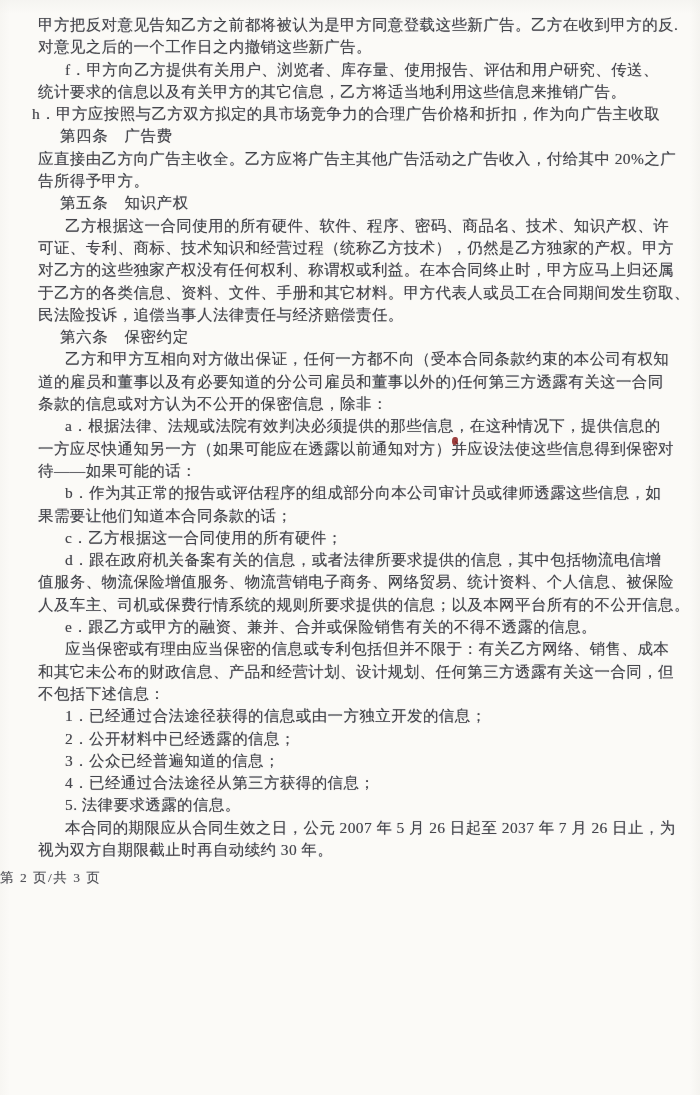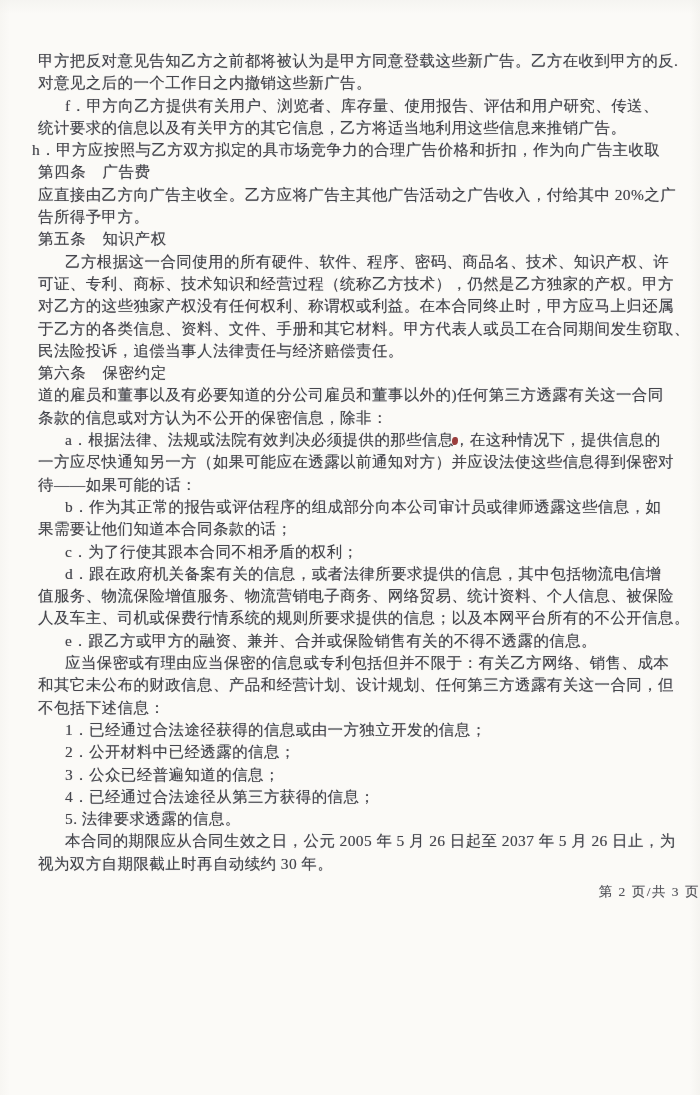--- a/index.html
+++ b/index.html
@@ -18,38 +18,38 @@
   }
   .page{
     position:relative;
     width:700px;height:1095px;
     background:
       linear-gradient(180deg, rgba(240,240,236,.55) 0, rgba(251,250,247,0) 14px),
       linear-gradient(90deg, rgba(244,243,239,.6) 0, rgba(251,250,247,0) 10px, rgba(251,250,247,0) 690px, rgba(240,239,235,.6) 700px),
       var(--paper);
   }
   .doc{
-    padding:50px 38px 0 38px;
+    padding:14px 38px 0 38px;
     color:var(--ink);
     font-size:15.5px;
     letter-spacing:0.4px;
     text-shadow:0 0 0.8px rgba(70,70,82,.5);
   }
   .line{
     height:22.3px;
     line-height:22.3px;
     white-space:nowrap;
   }
   .line.flush{padding-left:0;}
   .line.indent{padding-left:27px;}
   .line.hang{margin-left:-6px;}
-  .line.heading{padding-left:0;letter-spacing:0.6px;}
+  .line.heading{padding-left:0;letter-spacing:0.6px;margin-left:22px;}
   .footer{
     margin-top:8px;
-    text-align:right;
+    text-align:left;
     font-size:13.5px;
     letter-spacing:1.5px;
     color:var(--footer-ink);
     text-shadow:0 0 0.8px rgba(70,70,82,.45);
   }
   .speck{
     position:absolute;
     left:452px;top:437px;
     width:6px;height:8px;
     border-radius:50% 40% 55% 45%;
@@ -70,38 +70,39 @@
       <div class="line heading">第四条　广告费</div>
       <div class="line flush">应直接由乙方向广告主收全。乙方应将广告主其他广告活动之广告收入，付给其中 20%之广</div>
       <div class="line flush">告所得予甲方。</div>
       <div class="line heading">第五条　知识产权</div>
       <div class="line indent">乙方根据这一合同使用的所有硬件、软件、程序、密码、商品名、技术、知识产权、许</div>
       <div class="line flush">可证、专利、商标、技术知识和经营过程（统称乙方技术），仍然是乙方独家的产权。甲方</div>
       <div class="line flush">对乙方的这些独家产权没有任何权利、称谓权或利益。在本合同终止时，甲方应马上归还属</div>
       <div class="line flush">于乙方的各类信息、资料、文件、手册和其它材料。甲方代表人或员工在合同期间发生窃取、</div>
       <div class="line flush">民法险投诉，追偿当事人法律责任与经济赔偿责任。</div>
       <div class="line heading">第六条　保密约定</div>
+      <div class="line indent">乙方和甲方互相向对方做出保证，任何一方都不向（受本合同条款约束的本公司有权知</div>
       <div class="line flush">道的雇员和董事以及有必要知道的分公司雇员和董事以外的)任何第三方透露有关这一合同</div>
       <div class="line flush">条款的信息或对方认为不公开的保密信息，除非：</div>
       <div class="line indent">a．根据法律、法规或法院有效判决必须提供的那些信息，在这种情况下，提供信息的</div>
       <div class="line flush">一方应尽快通知另一方（如果可能应在透露以前通知对方）并应设法使这些信息得到保密对</div>
       <div class="line flush">待——如果可能的话：</div>
       <div class="line indent">b．作为其正常的报告或评估程序的组成部分向本公司审计员或律师透露这些信息，如</div>
       <div class="line flush">果需要让他们知道本合同条款的话；</div>
-      <div class="line indent">c．为了行使其跟本合同不相矛盾的权利；</div>
+      <div class="line indent">c．乙方根据这一合同使用的所有硬件；</div>
       <div class="line indent">d．跟在政府机关备案有关的信息，或者法律所要求提供的信息，其中包括物流电信增</div>
       <div class="line flush">值服务、物流保险增值服务、物流营销电子商务、网络贸易、统计资料、个人信息、被保险</div>
       <div class="line flush">人及车主、司机或保费行情系统的规则所要求提供的信息；以及本网平台所有的不公开信息。</div>
       <div class="line indent">e．跟乙方或甲方的融资、兼并、合并或保险销售有关的不得不透露的信息。</div>
       <div class="line indent">应当保密或有理由应当保密的信息或专利包括但并不限于：有关乙方网络、销售、成本</div>
       <div class="line flush">和其它未公布的财政信息、产品和经营计划、设计规划、任何第三方透露有关这一合同，但</div>
       <div class="line flush">不包括下述信息：</div>
       <div class="line indent">1．已经通过合法途径获得的信息或由一方独立开发的信息；</div>
       <div class="line indent">2．公开材料中已经透露的信息；</div>
       <div class="line indent">3．公众已经普遍知道的信息；</div>
       <div class="line indent">4．已经通过合法途径从第三方获得的信息；</div>
       <div class="line indent">5. 法律要求透露的信息。</div>
-      <div class="line indent">本合同的期限应从合同生效之日，公元 2005 年 5 月 26 日起至 2037 年 5 月 26 日止，为</div>
+      <div class="line indent">本合同的期限应从合同生效之日，公元 2007 年 5 月 26 日起至 2037 年 7 月 26 日止，为</div>
       <div class="line flush">视为双方自期限截止时再自动续约 30 年。</div>
     </div>
   <div class="footer">第 2 页/共 3 页</div>
   <div class="speck"></div>
 </div>
 
 </body></html>

